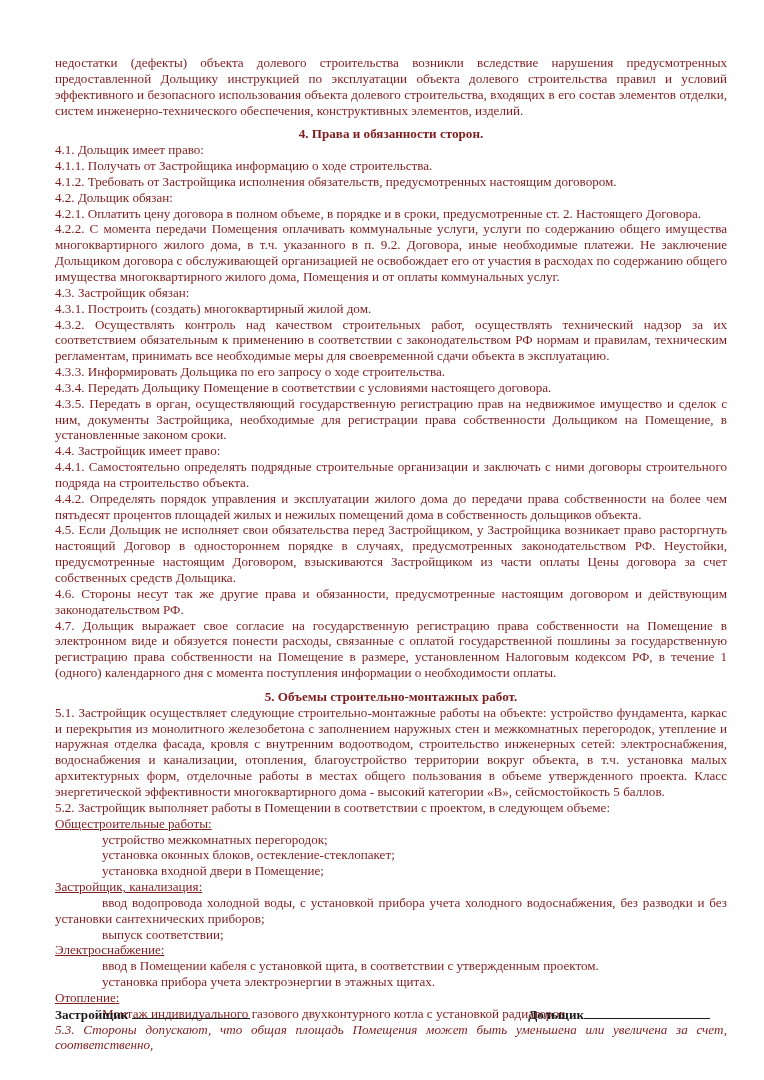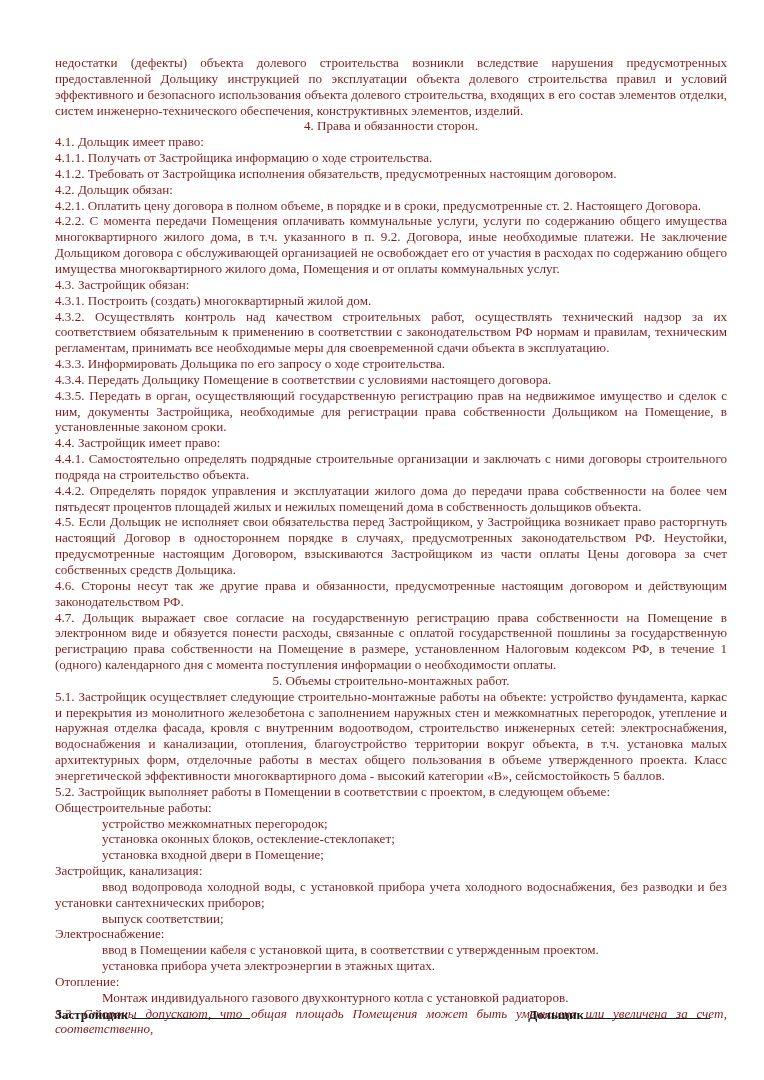--- a/index.html
+++ b/index.html
@@ -4,22 +4,22 @@
 <style>
   html, body { margin: 0; padding: 0; background: #ffffff; }
   body { width: 764px; height: 1080px; overflow: hidden; position: relative; }
   .page {
     position: absolute; left: 55px; top: 55px; width: 672px;
     font-family: "Liberation Serif", serif; font-size: 13.1px; line-height: 15.85px;
     color: #7f1d1d;
   }
   p { margin: 0; text-align: justify; }
   .just-last { text-align-last: left; }
-  .heading { text-align: center; font-weight: normal; margin-top: 0; }
-  .sub { }
+  .heading { text-align: center; font-weight: bold; margin-top: 8px; }
+  .sub { text-decoration: underline; }
   .ind { padding-left: 47px; }
   .ind-first { text-indent: 47px; }
   .sig {
     position: absolute; top: 1006px; left: 55px; width: 655px;
     font-family: "Liberation Serif", serif; font-size: 13.1px; color: #1a1a1a;
     display: flex; justify-content: space-between; font-weight: bold;
   }
   .sig-line { display: inline-block; border-bottom: 1px solid #1a1a1a; height: 12px; vertical-align: baseline; }
   .sig-left .sig-line { width: 118px; margin-left: 4px; }
   .sig-right .sig-line { width: 126px; }

